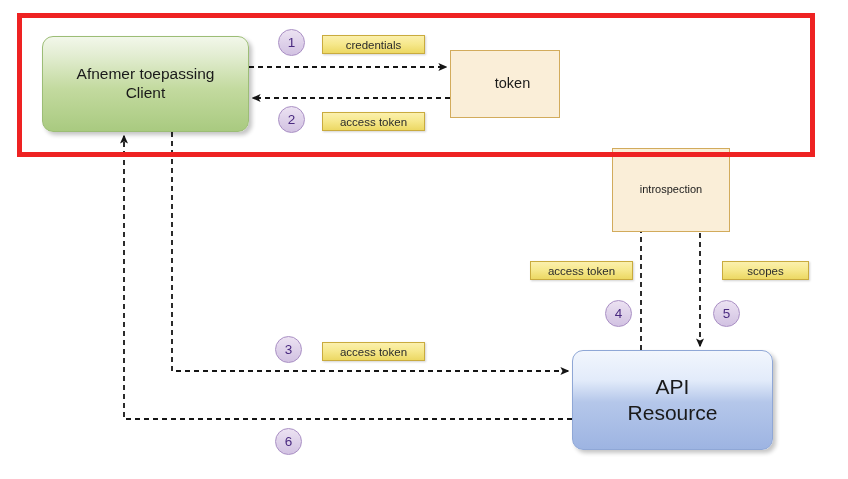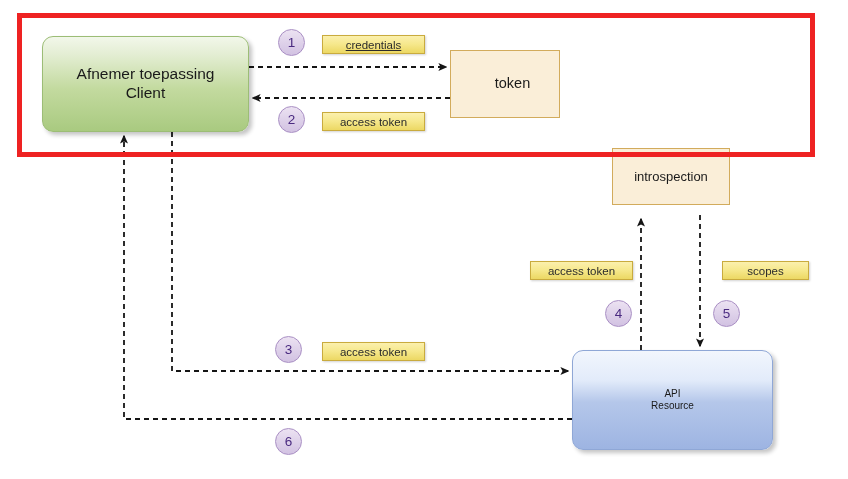--- a/index.html
+++ b/index.html
@@ -24,26 +24,26 @@
     border:1px solid #9cbd76;font-size:15.5px;
   }
   .n-oauth{
     left:572px;top:30px;width:201px;height:102px;
     background:linear-gradient(to bottom,#fdf0c8 0%,#fbe3a0 26%,#f2b51f 52%,#edaa12 100%);
     border:1px solid #d9a21b;font-size:15.5px;
   }
   .n-api{
     left:572px;top:350px;width:201px;height:100px;
     background:linear-gradient(to bottom,#f2f6fd 0%,#e2ebfa 30%,#b5c7ea 52%,#9db4e2 100%);
-    border:1px solid #8fa7d6;font-size:10px;
+    border:1px solid #8fa7d6;font-size:21px;
   }
 
   .rect{background:#faeed8;border:1.5px solid #d2ab5c;font-size:14.5px;}
   .n-token{left:450px;top:50px;width:110px;height:68px;padding-left:15px;}
-  .n-intro{left:612px;top:148px;width:118px;height:57px;font-size:13px;}
+  .n-intro{left:612px;top:148px;width:118px;height:84px;font-size:11px;}
 
   
   .msg{
     position:absolute;box-sizing:border-box;display:flex;align-items:center;
     justify-content:center;text-align:center;height:19px;font-size:11.5px;
     color:#2b2b2b;
     background:linear-gradient(to bottom,#fbf0ad 0%,#f6e88c 48%,#ecd863 100%);
     border:1px solid #c9ab3e;box-shadow:1px 1px 2px rgba(0,0,0,.18);
   }
 
@@ -121,21 +121,21 @@
   <div class="num" style="left:605px;top:300px;">
     <span>4</span>
   </div>
   <div class="num" style="left:713px;top:300px;">
     <span>5</span>
   </div>
   <div class="num" style="left:275px;top:428px;">
     <span>6</span>
   </div>
 
-  <div class="msg" style="left:322px;top:35px;width:103px;text-decoration:underline;">
+  <div class="msg" style="left:322px;top:35px;width:103px;">
     <span>credentials</span>
   </div>
 
   <div class="msg" style="left:322px;top:112px;width:103px;">
     <span>access token</span>
   </div>
 
   <div class="msg" style="left:322px;top:342px;width:103px;">
     <span>access token</span>
   </div>

